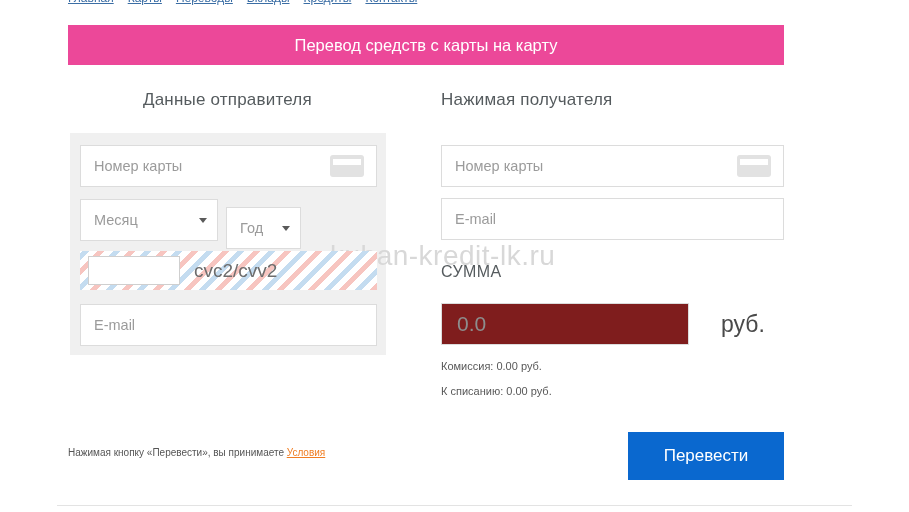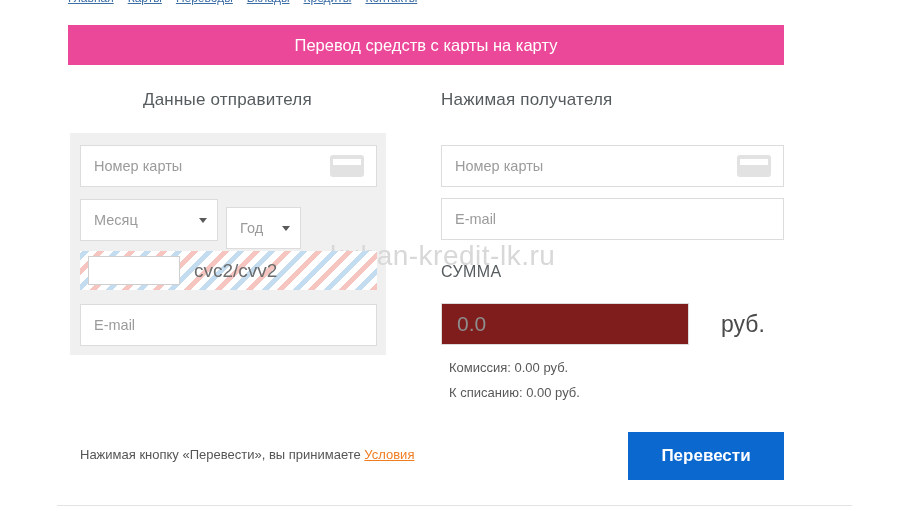--- a/index.html
+++ b/index.html
@@ -192,53 +192,50 @@
   }
   .rub {
     margin-left: 32px;
     font-size: 23px;
     color: #4a4a4a;
   }
 
   .fee-line {
     position: absolute;
     left: 441px;
-    font-size: 13px;
+    font-size: 11px;
     color: #585858;
-    margin-left: 8px;
   }
   .fee-line.one { top: 360px; }
   .fee-line.two { top: 385px; }
 
   
   .terms {
     position: absolute;
     left: 68px;
     top: 447px;
-    font-size: 13px;
+    font-size: 10px;
     color: #555555;
-    margin-left: 12px;
   }
   .terms a {
     color: #f07d22;
     text-decoration: underline;
   }
   .submit-btn {
     position: absolute;
     left: 628px;
     top: 432px;
     width: 156px;
     height: 48px;
     background: #0a68cf;
     color: #ffffff;
     border: none;
     font-size: 17px;
     font-family: "Liberation Sans", sans-serif;
     cursor: pointer;
-    font-weight: bold;
   }
 
   .divider {
     position: absolute;
     left: 57px;
     top: 505px;
     width: 795px;
     height: 1px;
     background: #e3e3e3;
   }

